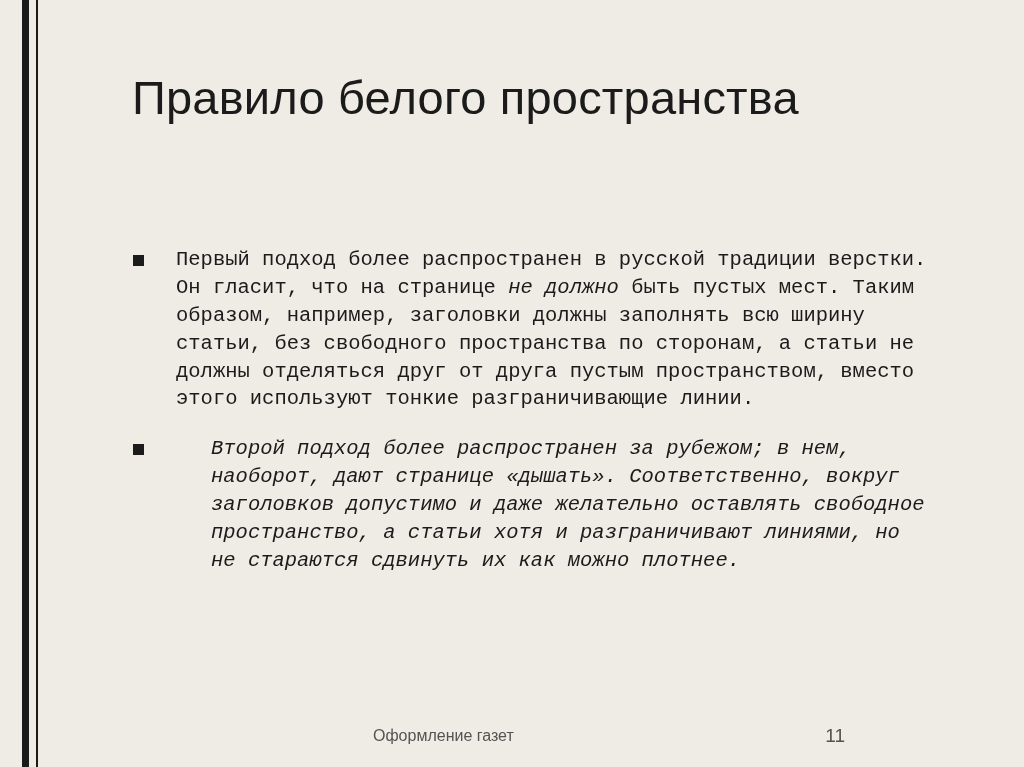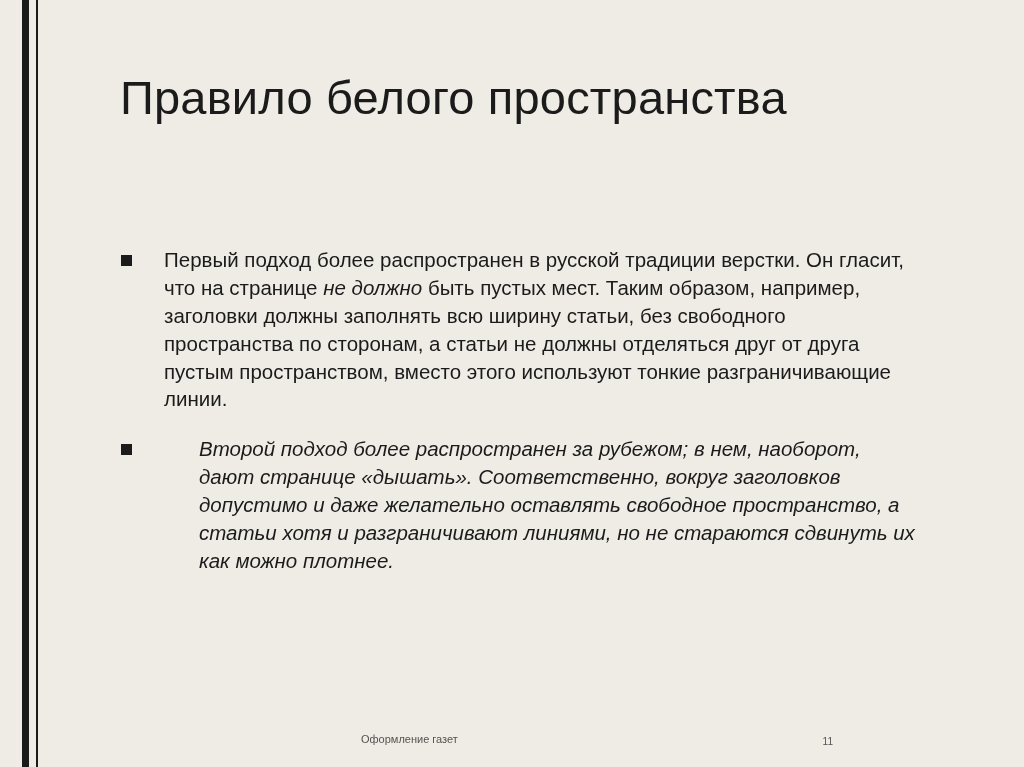--- a/index.html
+++ b/index.html
@@ -33,21 +33,21 @@
   .rule-inner {
     position: absolute;
     left: 36px;
     top: 0;
     width: 2px;
     height: 767px;
     background: #1a1a1a;
   }
   .content {
     position: absolute;
-    left: 116px;
+    left: 128px;
     top: 0;
     width: 810px;
     height: 767px;
   }
   .title {
     position: absolute;
     left: 4px;
     top: 68px;
     width: 700px;
     font-size: 47px;
@@ -72,40 +72,41 @@
     left: 5px;
     top: 9px;
     width: 11px;
     height: 11px;
     background: #1b1b1b;
   }
   .bullet-text {
     font-size: 20.5px;
     line-height: 1.36;
     color: #1b1b1b;
+    font-family: Liberation Mono, monospace;
   }
   .bullet-text i {
     font-style: italic;
   }
   .b2 {
     font-style: italic;
     margin-left: 35px;
   }
   .footer-left {
     position: absolute;
     left: 245px;
     bottom: 22px;
-    font-size: 11px;
+    font-size: 16px;
     color: #555252;
   }
   .footer-right {
     position: absolute;
     right: 93px;
     bottom: 20px;
-    font-size: 10px;
+    font-size: 19px;
     color: #555252;
   }
 </style>
 </head>
 <body>
 
 <div class="slide">
 
   <div class="rule-outer"></div>
   <div class="rule-inner"></div>

